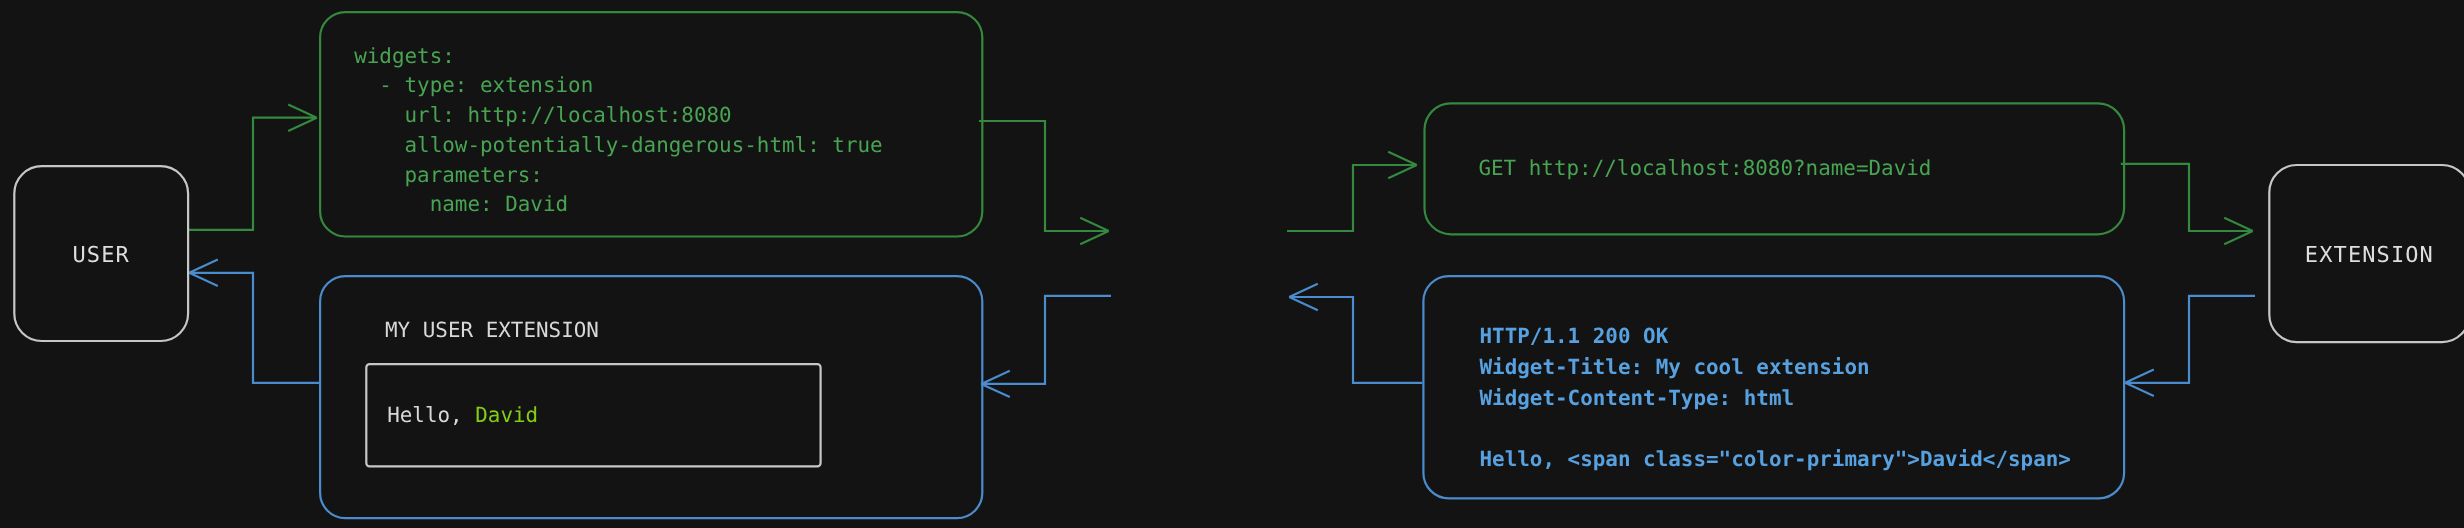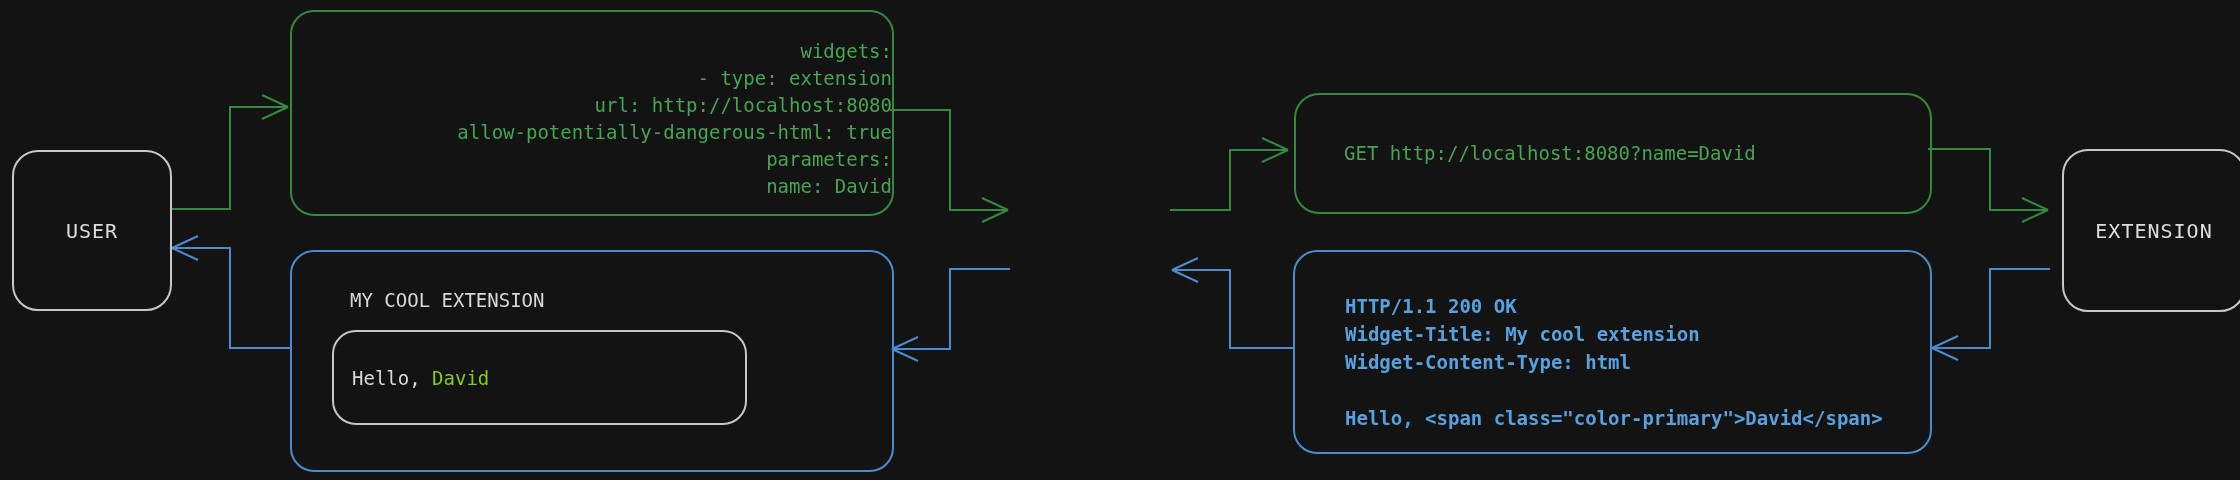--- a/index.html
+++ b/index.html
@@ -20,21 +20,20 @@
     background:transparent;
   }
   .node-user{left:12px;top:150px;width:156px;height:157px;}
   .node-glance{left:1010px;top:152px;width:160px;height:156px;}
   .node-extension{left:2050px;top:149px;width:180px;height:159px;margin-left:12px;}
   .gbox{
     position:absolute;
     border:2px solid #35893f;
     border-radius:24px;
     background:transparent;
-    text-align:right;
   }
   .bbox{
     position:absolute;
     border:2px solid #4a8ccd;
     border-radius:24px;
     background:transparent;
   }
   .config-box{left:290px;top:10px;width:600px;height:202px;}
   .request-box{left:1294px;top:93px;width:634px;height:117px;display:flex;align-items:center;border-radius:25px;}
   .response-box{left:1293px;top:250px;width:635px;height:200px;}
@@ -48,21 +47,21 @@
   .blue-code{color:#58a1e0;font-weight:bold;}
   .config-box .code{padding:26px 0 0 30px;line-height:27px;}
   .request-box .code{padding-left:48px;line-height:27px;}
   .response-box .code{padding:40px 0 0 50px;line-height:28px;}
   .widget-title{
     position:absolute;left:60px;top:289px;
     color:#d8d8d8;font-size:19px;
   }
   .widget-inner{
     position:absolute;left:42px;top:80px;width:415px;height:95px;
-    border:2px solid #c7c7c7;border-radius:24px;
+    border:2px solid #c7c7c7;border-radius:4px;
     display:flex;align-items:center;
     padding-left:18px;box-sizing:border-box;
     font-size:19px;
   }
   .hello-prefix{color:#d8d8d8;white-space:pre;}
   .hello-name{color:#84cc16;font-weight:normal;}
   .widget-title{left:350px;top:289px;}
   .widget-inner{left:332px;top:330px;}
 </style>
 </head>
@@ -109,19 +108,19 @@
 
   <div class="bbox response-box">
     <pre class="code blue-code">HTTP/1.1 200 OK
 Widget-Title: My cool extension
 Widget-Content-Type: html
 
 Hello, &lt;span class="color-primary"&gt;David&lt;/span&gt;</pre>
   </div>
 
   <div class="bbox widget-box"></div>
-  <div class="widget-title">MY COOL EXTENSION</div>
+  <div class="widget-title">MY USER EXTENSION</div>
   <div class="widget-inner">
     <span class="hello-prefix">Hello, </span>
       <span class="hello-name">David</span>
   </div>
 
 </div>
 
 </body></html>

